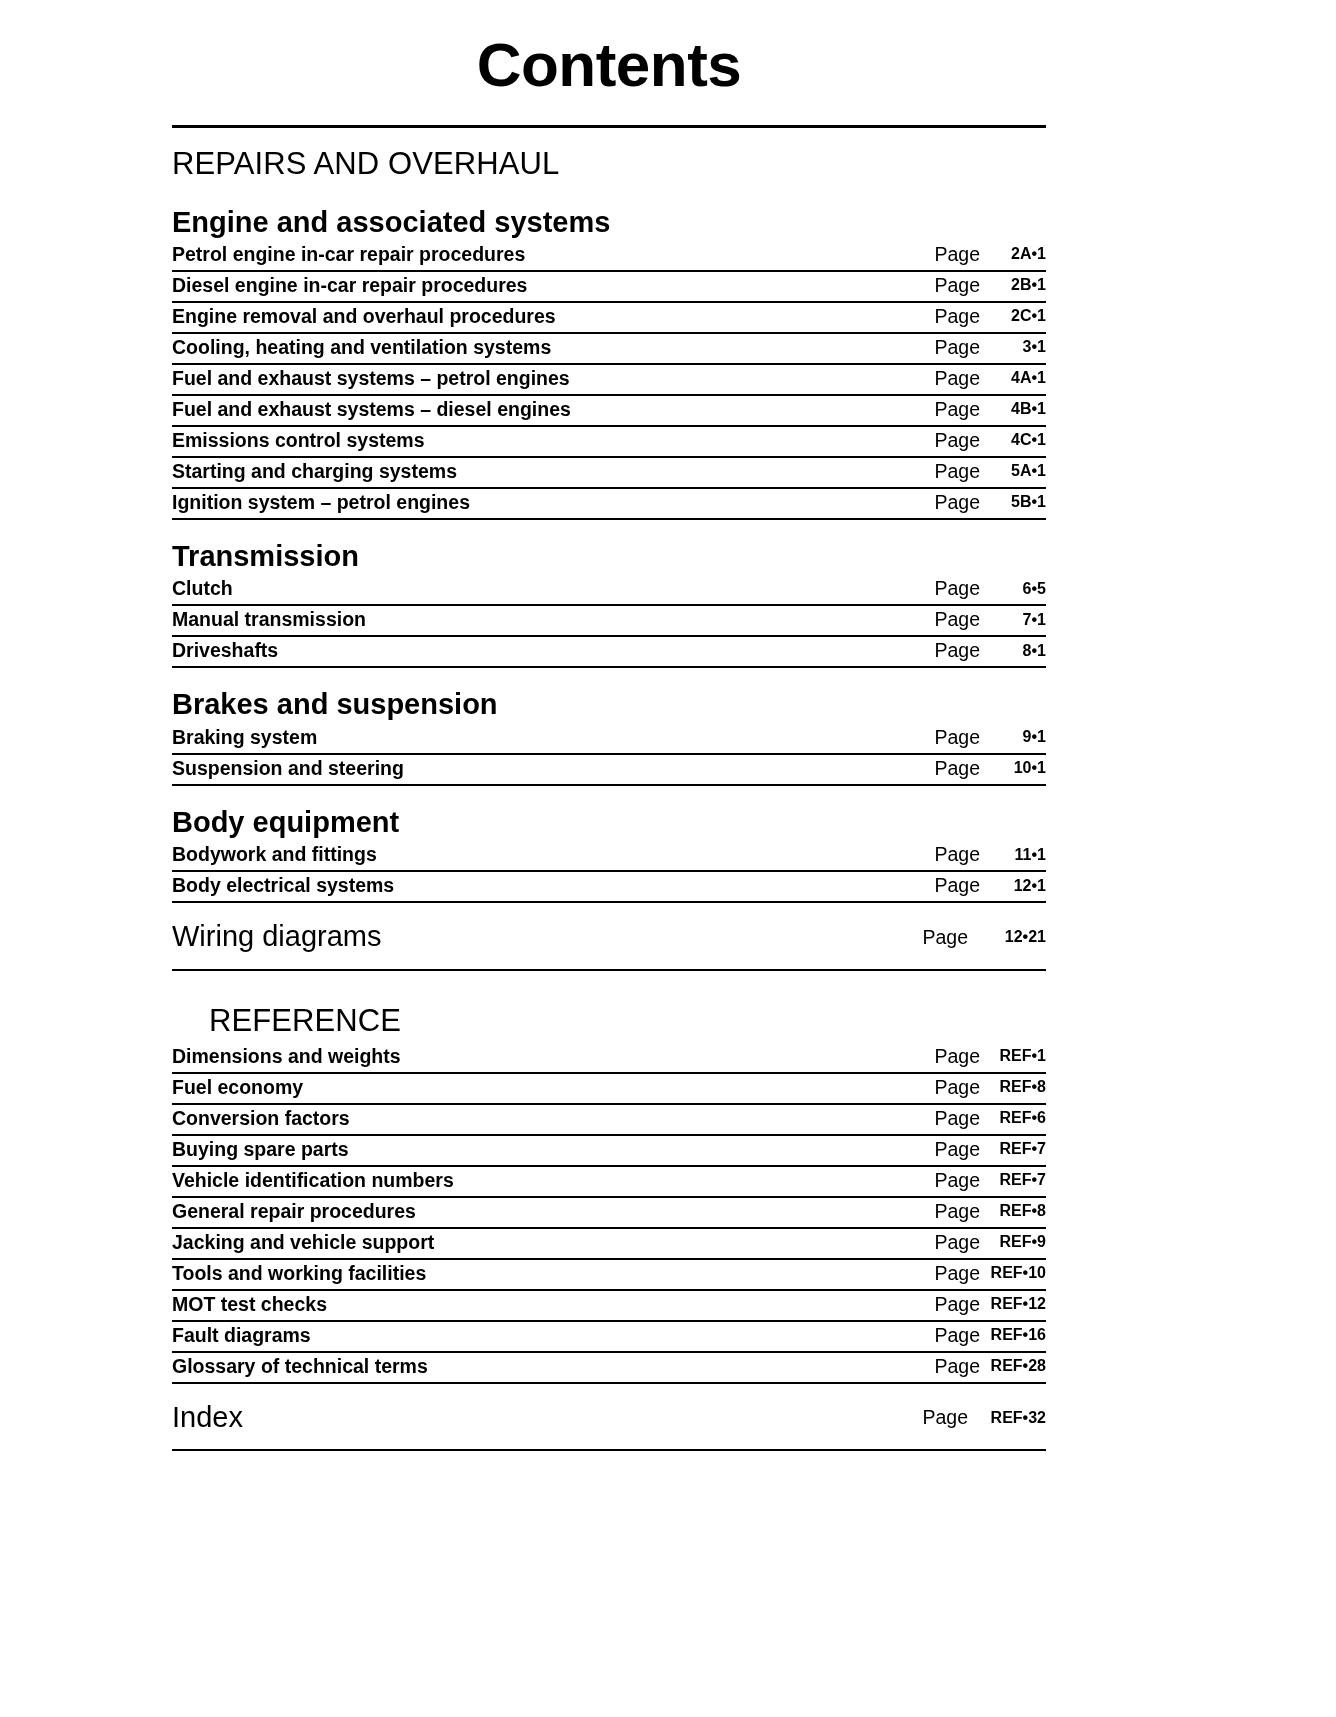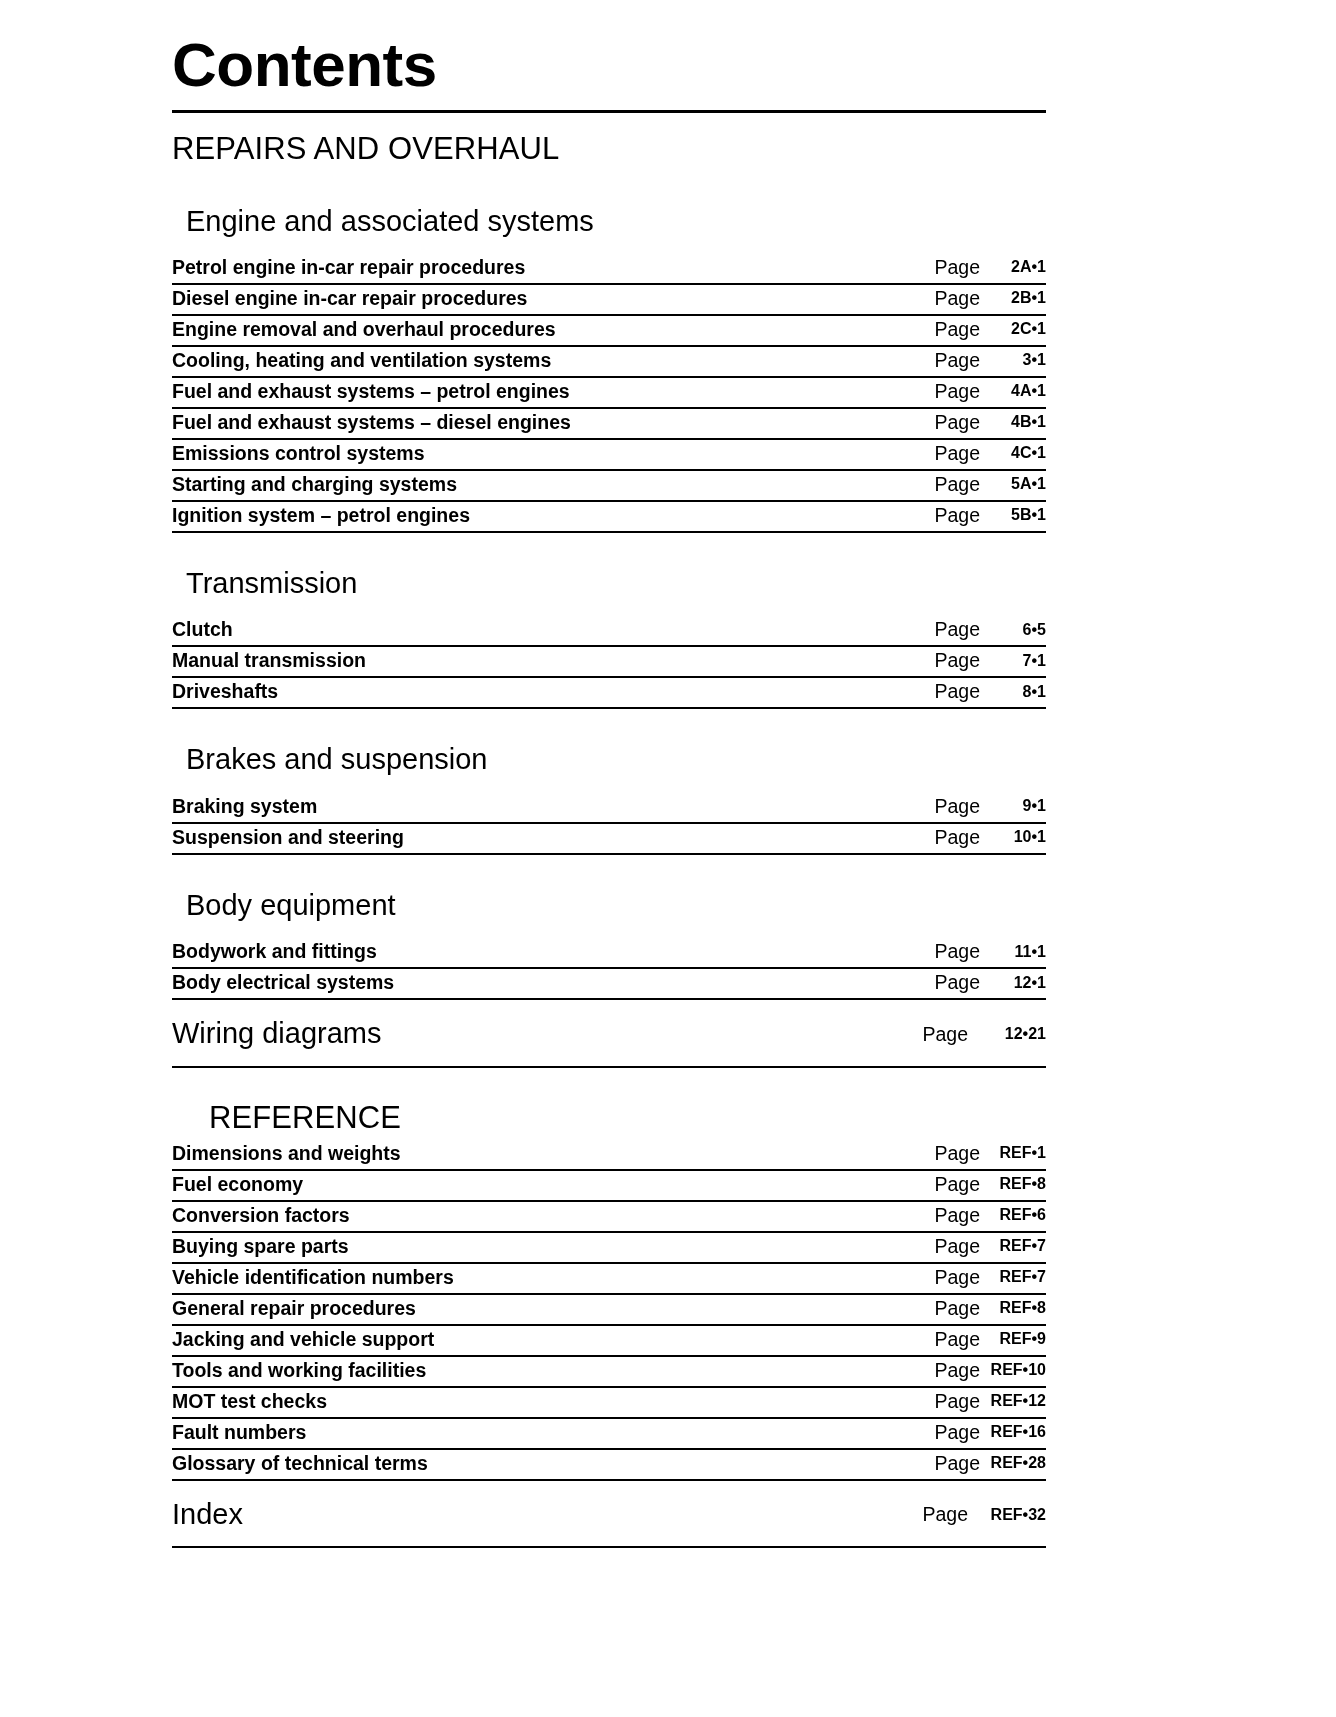--- a/index.html
+++ b/index.html
@@ -19,22 +19,22 @@
 
   .page {
     width: 1336px;
     height: 1717px;
     padding: 0;
     position: relative;
   }
 
   
   .masthead {
-    padding: 34px 290px 0 172px;
-    text-align: left;
+    padding: 34px 290px 15px 172px;
+    text-align: center;
   }
   .contents-title {
     font-size: 62px;
     font-weight: bold;
     letter-spacing: -0.5px;
     line-height: 1.0;
     margin: 0;
     padding: 0 0 14px 0;
     white-space: nowrap;
   }
@@ -58,22 +58,22 @@
     padding: 18px 0 4px 0;
     line-height: 1.15;
   }
   .part-title.reference {
     padding-top: 6px;
     margin-left: 37px;
   }
 
   .group-title {
     font-size: 29px;
-    font-weight: normal;
-    margin: 14px;
+    font-weight: bold;
+    margin: 0;
     padding: 20px 0 2px 0;
     line-height: 1.15;
   }
 
   
   .toc-list {
     margin: 0;
     padding: 0;
     list-style: none;
   }
@@ -351,21 +351,21 @@
         </span>
       </li>
       <li class="toc-row">
         <span class="toc-label">MOT test checks</span>
         <span class="toc-pageref">
           <span class="page-word">Page</span>
           <span class="page-num">REF•12</span>
         </span>
       </li>
       <li class="toc-row">
-        <span class="toc-label">Fault numbers</span>
+        <span class="toc-label">Fault diagrams</span>
         <span class="toc-pageref">
           <span class="page-word">Page</span>
           <span class="page-num">REF•16</span>
         </span>
       </li>
       <li class="toc-row">
         <span class="toc-label">Glossary of technical terms</span>
         <span class="toc-pageref">
           <span class="page-word">Page</span>
           <span class="page-num">REF•28</span>

